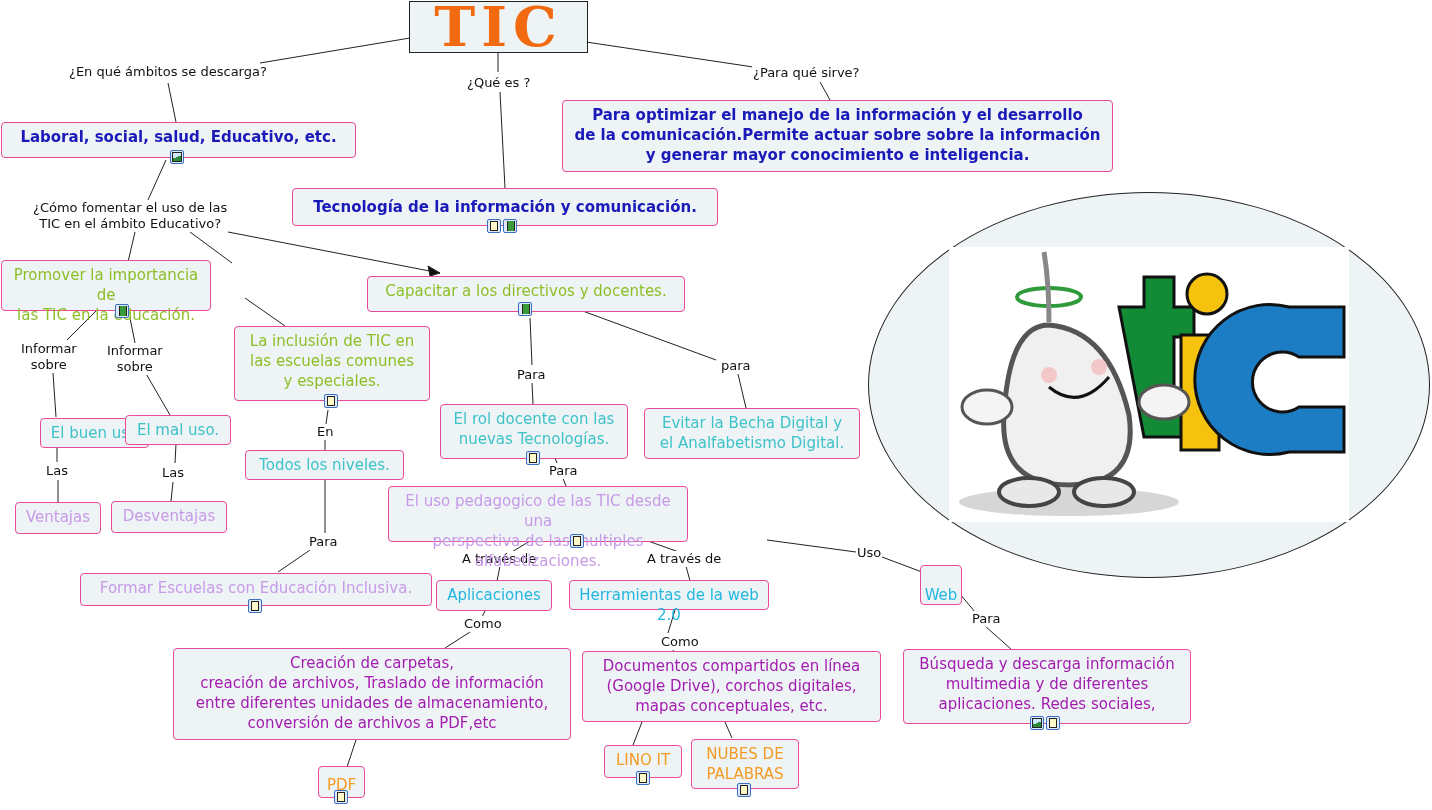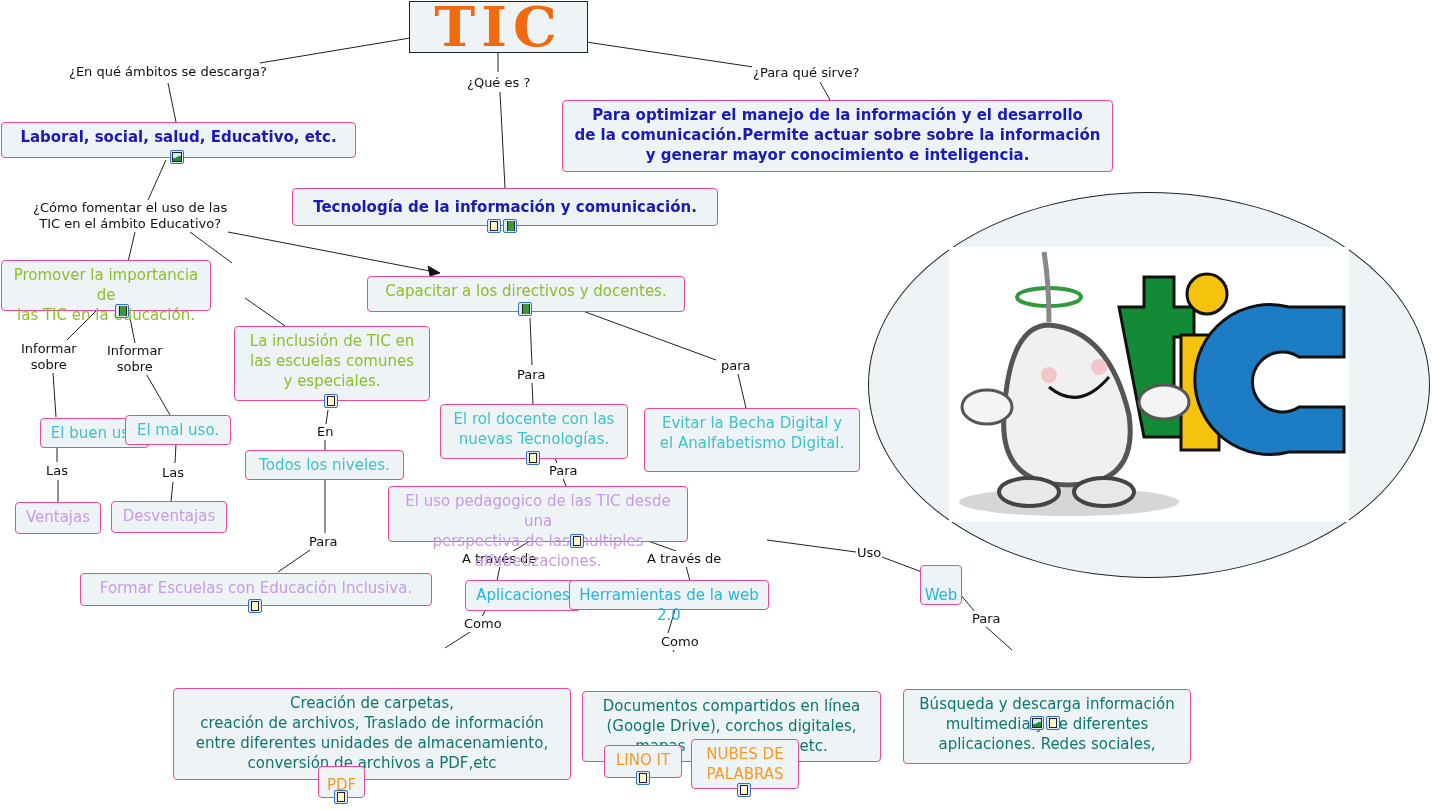--- a/index.html
+++ b/index.html
@@ -7,21 +7,21 @@
          font-family:"DejaVu Sans", sans-serif; }
   #links { position:absolute; left:0; top:0; width:1432px; height:810px; }
   .node { position:absolute; box-sizing:border-box; background:#eef3f6; border:1px solid #ec4899;
           border-radius:4px; text-align:center; font-size:15px; line-height:20px;
           padding:4px 6px; white-space:pre-line; }
   .bold { font-weight:bold; color:#1a1ab8; font-size:15px; }
   .green { color:#8cbf26; }
   .teal { color:#3dc3c8; }
   .cyan { color:#22b7e0; }
   .purple { color:#c79ae8; }
-  .magenta { color:#0f766e;margin-top:40px; }
+  .magenta { color:#a21caf; }
   .orange { color:#f59a23; }
   .label { position:absolute; font-size:13px; color:#111; background:#fff; text-align:center;
            line-height:16px; white-space:pre-line; padding:0 1px; }
   .icons { position:absolute; display:flex; gap:2px; }
   .ico { width:14px; height:14px; border:1px solid #3a6fbf; border-radius:2px; background:#dfe9f7;
          box-sizing:border-box; position:relative; }
   .ico.film::before { content:""; position:absolute; left:3px; top:1px; width:6px; height:10px; background:#3a9a3a; border-left:1px solid #222; border-right:1px solid #222; }
   .ico.doc::before { content:""; position:absolute; left:2px; top:1px; width:8px; height:10px; background:#fff8c8; border:1px solid #222; box-sizing:border-box; }
   .ico.img::before { content:""; position:absolute; left:1px; top:1px; width:10px; height:10px; background:linear-gradient(160deg,#cfe6ff 50%,#2e8b3a 50%); border:1px solid #222; box-sizing:border-box; }
   #title { position:absolute; left:409px; top:1px; width:177px; height:50px; background:#eef3f6;
@@ -145,35 +145,35 @@
 <div class="node purple" style="left:111px;top:501px;width:116px;height:32px;">Desventajas</div>
 
 <div class="node teal" style="left:245px;top:450px;width:159px;height:30px;">Todos los niveles.</div>
 
 <div class="node teal" style="left:440px;top:404px;width:188px;height:55px;">El rol docente con las
 nuevas Tecnologías.</div>
 <div class="icons" style="left:526px;top:451px;">
     <span class="ico doc"></span>
   </div>
 
-<div class="node teal" style="left:644px;top:408px;width:216px;height:64px;">Evitar la Becha Digital y
+<div class="node teal" style="left:644px;top:408px;width:216px;height:51px;">Evitar la Becha Digital y
 el Analfabetismo Digital.</div>
 
 <div class="node purple" style="left:388px;top:486px;width:300px;height:56px;">El uso pedagogico de las TIC desde una
 perspectiva de las multiples alfabetizaciones.</div>
 <div class="icons" style="left:570px;top:534px;">
     <span class="ico doc"></span>
   </div>
 
 <div class="node purple" style="left:80px;top:573px;width:352px;height:33px;">Formar Escuelas con Educación Inclusiva.</div>
 <div class="icons" style="left:248px;top:599px;">
     <span class="ico doc"></span>
   </div>
 
-<div class="node cyan" style="left:436px;top:580px;width:116px;height:31px;margin-left:29px;">Aplicaciones</div>
+<div class="node cyan" style="left:436px;top:580px;width:116px;height:31px;">Aplicaciones</div>
 <div class="node cyan" style="left:569px;top:580px;width:200px;height:30px;">Herramientas  de la web 2.0</div>
 <div class="node cyan" style="left:920px;top:565px;width:42px;height:30px;padding:19px 2px;">Web</div>
 
 <div class="node magenta" style="left:173px;top:648px;width:398px;height:92px;">Creación de carpetas,
 creación de archivos, Traslado de información
 entre diferentes unidades de almacenamiento,
 conversión de archivos a PDF,etc</div>
 <div class="node magenta" style="left:582px;top:651px;width:299px;height:71px;">Documentos compartidos en línea
 (Google Drive), corchos digitales,
 mapas conceptuales, etc.</div>

